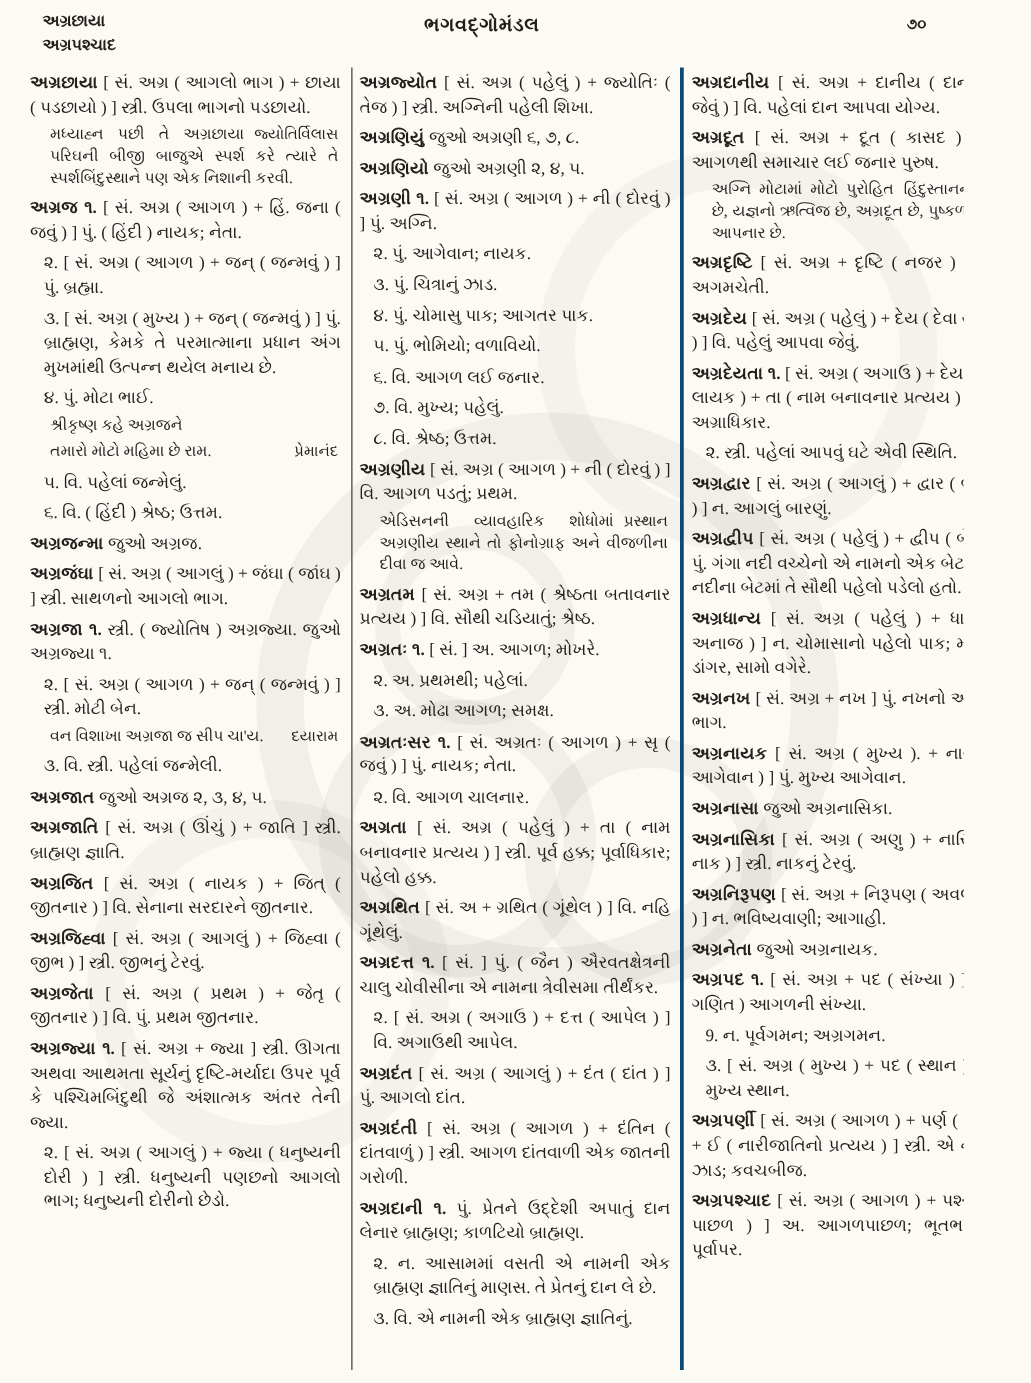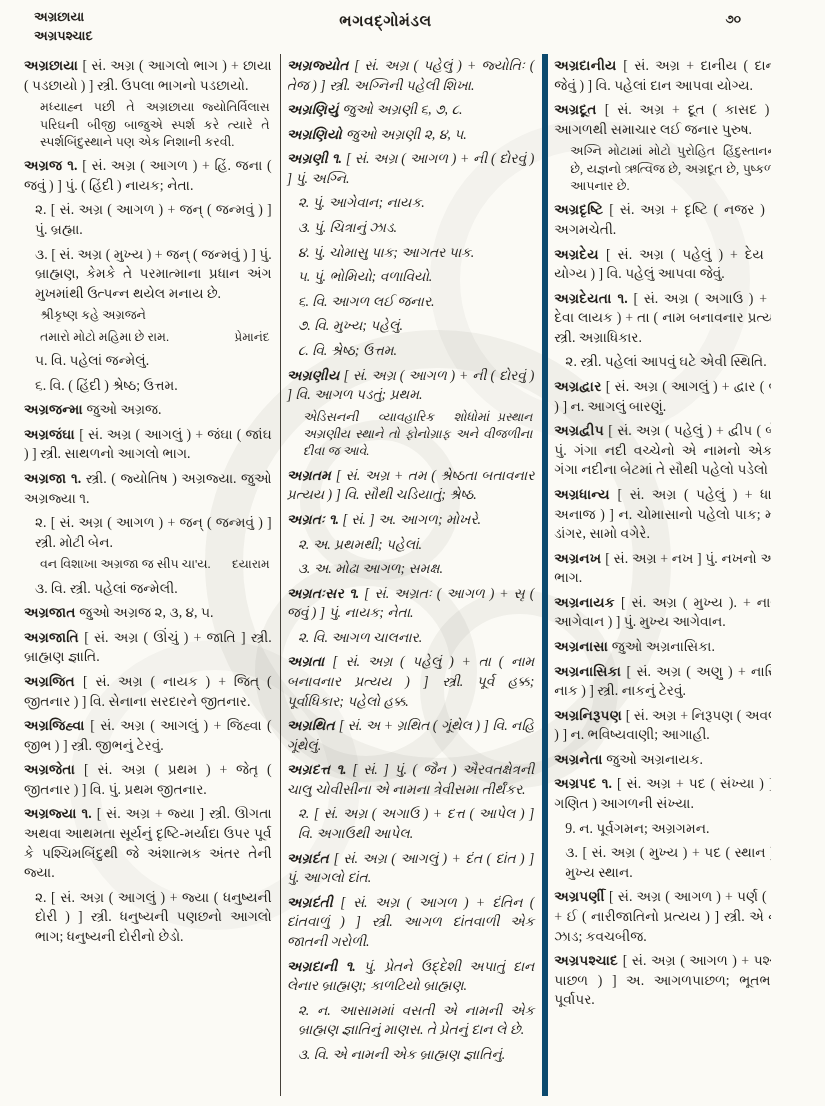--- a/index.html
+++ b/index.html
@@ -41,21 +41,21 @@
     position:absolute;top:54px;left:18px;width:792px;height:1042px;
     display:flex;z-index:1;
   }
   .col{
     flex:1 1 0;
     padding:2px 8px 0 6px;
     font-size:13.8px;line-height:1.42;
     text-align:justify;
     overflow:hidden;
   }
-  .col.mid{border-left:1px solid #46413a;border-right:6px solid #0c4a6e;font-style:italic;}
+  .col.mid{border-left:1px solid #46413a;border-right:3px solid #0c4a6e;}
   .blk{margin:0 0 5px 0;}
   .blk.entry{text-indent:0;}
   .blk.sense{padding-left:11px;}
   .blk.quote{
     padding-left:16px;padding-right:2px;
     font-size:12.6px;line-height:1.38;
     margin-top:-1px;
   }
   .hw{font-weight:bold;letter-spacing:.2px;}
   .num{font-weight:bold;}
@@ -84,20 +84,21 @@
     <div class="page-number">૭૦</div>
   </div>
 
   <div class="columns">
     <div class="col">
         <p class="blk entry"><span class="hw">અગ્રછાયા </span>[ સં. અગ્ર ( આગલો ભાગ ) + છાયા ( પડછાયો ) ] સ્ત્રી. ઉપલા ભાગનો પડછાયો.</p>
         <p class="blk quote"><span class="cite">જ્યોતિર્વિલાસ</span>મધ્યાહ્ન પછી તે અગ્રછાયા પરિઘની બીજી બાજુએ સ્પર્શ કરે ત્યારે તે સ્પર્શબિંદુસ્થાને પણ એક નિશાની કરવી.</p>
         <p class="blk entry"><span class="hw">અગ્રજ </span><span class="num">૧. </span>[ સં. અગ્ર ( આગળ ) + હિં. જના ( જવું ) ] પું. ( હિંદી ) નાયક; નેતા.</p>
         <p class="blk sense">૨. [ સં. અગ્ર ( આગળ ) + જન્ ( જન્મવું ) ] પું. બ્રહ્મા.</p>
         <p class="blk sense">૩. [ સં. અગ્ર ( મુખ્ય ) + જન્ ( જન્મવું ) ] પું. બ્રાહ્મણ, કેમકે તે પરમાત્માના પ્રધાન અંગ મુખમાંથી ઉત્પન્ન થયેલ મનાય છે.</p>
+        <p class="blk sense">૪. પું. મોટા ભાઈ.</p>
         <p class="blk quote">શ્રીકૃષ્ણ કહે અગ્રજને</p>
         <p class="blk quote"><span class="cite">પ્રેમાનંદ</span>તમારો મોટો મહિમા છે રામ.</p>
         <p class="blk sense">૫. વિ. પહેલાં જન્મેલું.</p>
         <p class="blk sense">૬. વિ. ( હિંદી ) શ્રેષ્ઠ; ઉત્તમ.</p>
         <p class="blk entry"><span class="hw">અગ્રજન્મા </span>જુઓ અગ્રજ.</p>
         <p class="blk entry"><span class="hw">અગ્રજંઘા </span>[ સં. અગ્ર ( આગલું ) + જંઘા ( જાંઘ ) ] સ્ત્રી. સાથળનો આગલો ભાગ.</p>
         <p class="blk entry"><span class="hw">અગ્રજા </span><span class="num">૧. </span>સ્ત્રી. ( જ્યોતિષ ) અગ્રજ્યા. જુઓ અગ્રજ્યા ૧.</p>
         <p class="blk sense">૨. [ સં. અગ્ર ( આગળ ) + જન્ ( જન્મવું ) ] સ્ત્રી. મોટી બેન.</p>
         <p class="blk quote"><span class="cite">દયારામ</span>વન વિશાખા અગ્રજા જ સીપ ચા'ય.</p>
         <p class="blk sense">૩. વિ. સ્ત્રી. પહેલાં જન્મેલી.</p>

